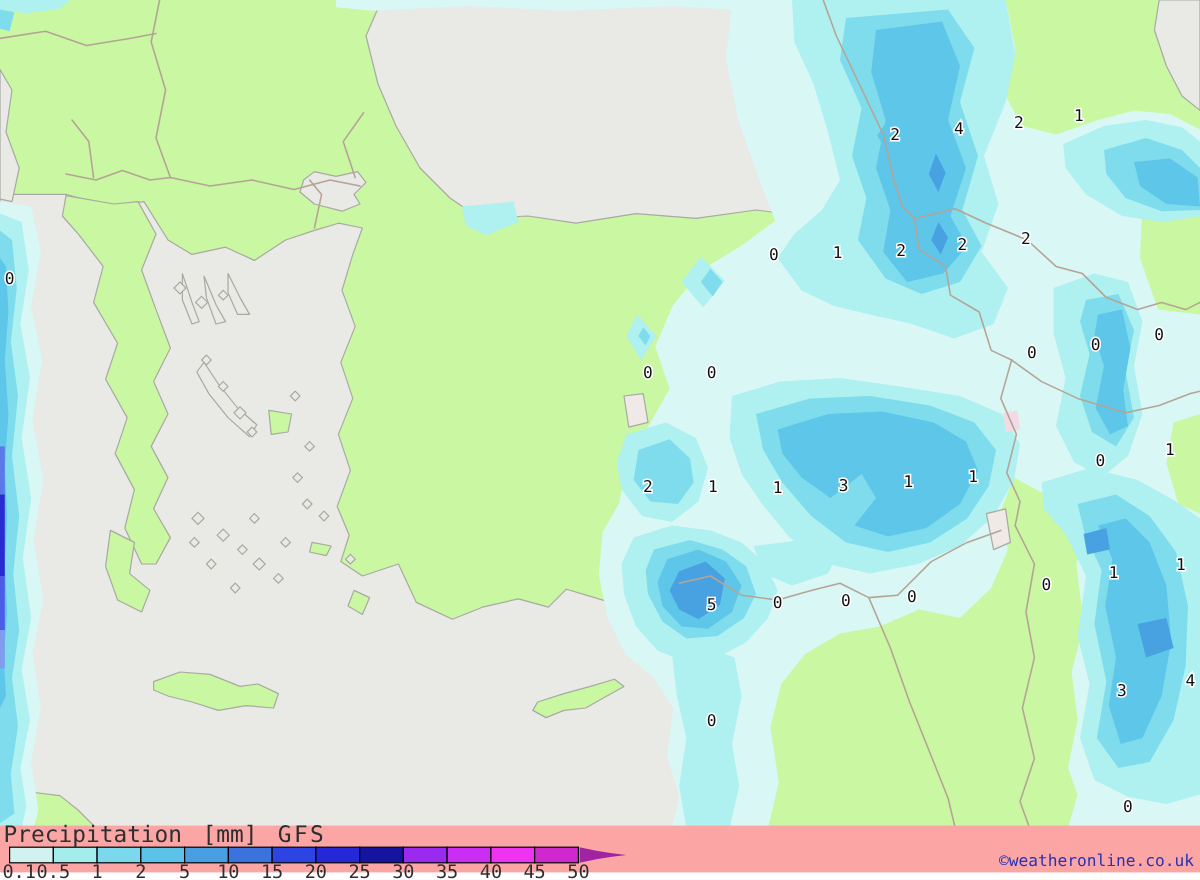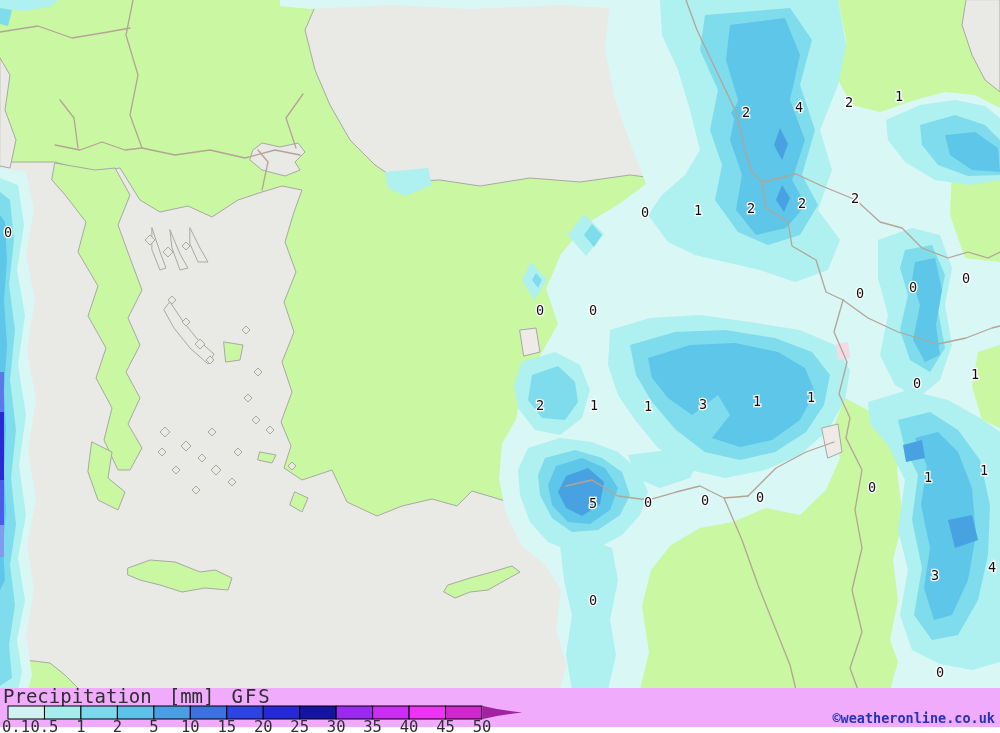--- a/index.html
+++ b/index.html
@@ -1,25 +1,25 @@
 <!DOCTYPE html>
 <html><head>
 <meta charset="utf-8">
 <style>
   html,body{margin:0;padding:0;background:#ffffff;}
   .stage{position:relative;width:1000px;height:733px;background:#fff;overflow:hidden;
          font-family:"DejaVu Sans Mono", "Liberation Mono", monospace;}
   #mapsvg{position:absolute;left:0;top:0;}
-  .legend{position:absolute;left:0;top:688px;width:1000px;height:39px;background:#f0abfc;}
+  .legend{position:absolute;left:0;top:688px;width:1000px;height:39px;background:#fca5a5;}
   .legend-title{position:absolute;left:3px;top:-3px;font-size:19px;color:#2e2e2e;white-space:nowrap;}
   .legend-title .unit{margin-left:17px;}
   .legend-title .model{margin-left:17px;letter-spacing:2px;}
   #barsvg{position:absolute;left:0;top:0;}
   .footer-date{position:absolute;right:7px;top:-1px;font-size:19px;letter-spacing:1.2px;color:#3a3a3a;white-space:nowrap;}
-  .footer-copy{position:absolute;right:5px;top:22px;font-size:13.5px;color:#2433b8;text-decoration:none;font-weight:bold;}
+  .footer-copy{position:absolute;right:5px;top:22px;font-size:13.5px;color:#2433b8;text-decoration:none;}
 </style>
 </head>
 <body>
 
 <div class="stage">
   <svg id="mapsvg" width="1000" height="690" viewBox="0 0 1000 690">
       <rect x="0" y="0" width="1000" height="690" fill="#c9f7a2"></rect>
       <path d="M0,162 L55,162 L90,172 L120,168 L140,200 L160,212 L188,206 L212,217 L238,200 L262,192 L282,186 L302,190 L294,212 L285,242 L296,272 L284,302 L294,332 L282,362 L292,392 L281,422 L291,446 L284,468 L302,480 L332,470 L347,502 L377,516 L402,506 L432,499 L457,506 L472,491 L492,497 L522,506 L547,514 L563,529 L573,558 L569,602 L579,642 L575,690 L0,690 Z" fill="#e9e9e6" stroke="#a9a9a2" stroke-width="1" stroke-linejoin="round" stroke-linecap="round"></path>
       <path d="M318,0 L305,30 L315,70 L330,105 L350,140 L375,165 L400,182 L440,180 L480,186 L530,178 L580,182 L630,175 L670,180 L700,172 L705,130 L693,85 L697,40 L706,0 Z" fill="#e9e9e6" stroke="#a9a9a2" stroke-width="1" stroke-linejoin="round" stroke-linecap="round"></path>
       <path d="M253,150 L262,143 L280,147 L298,143 L305,152 L295,162 L300,170 L285,176 L262,170 L250,160 Z" fill="#e9e9e6" stroke="#a9a9a2" stroke-width="1" stroke-linejoin="round" stroke-linecap="round"></path>

